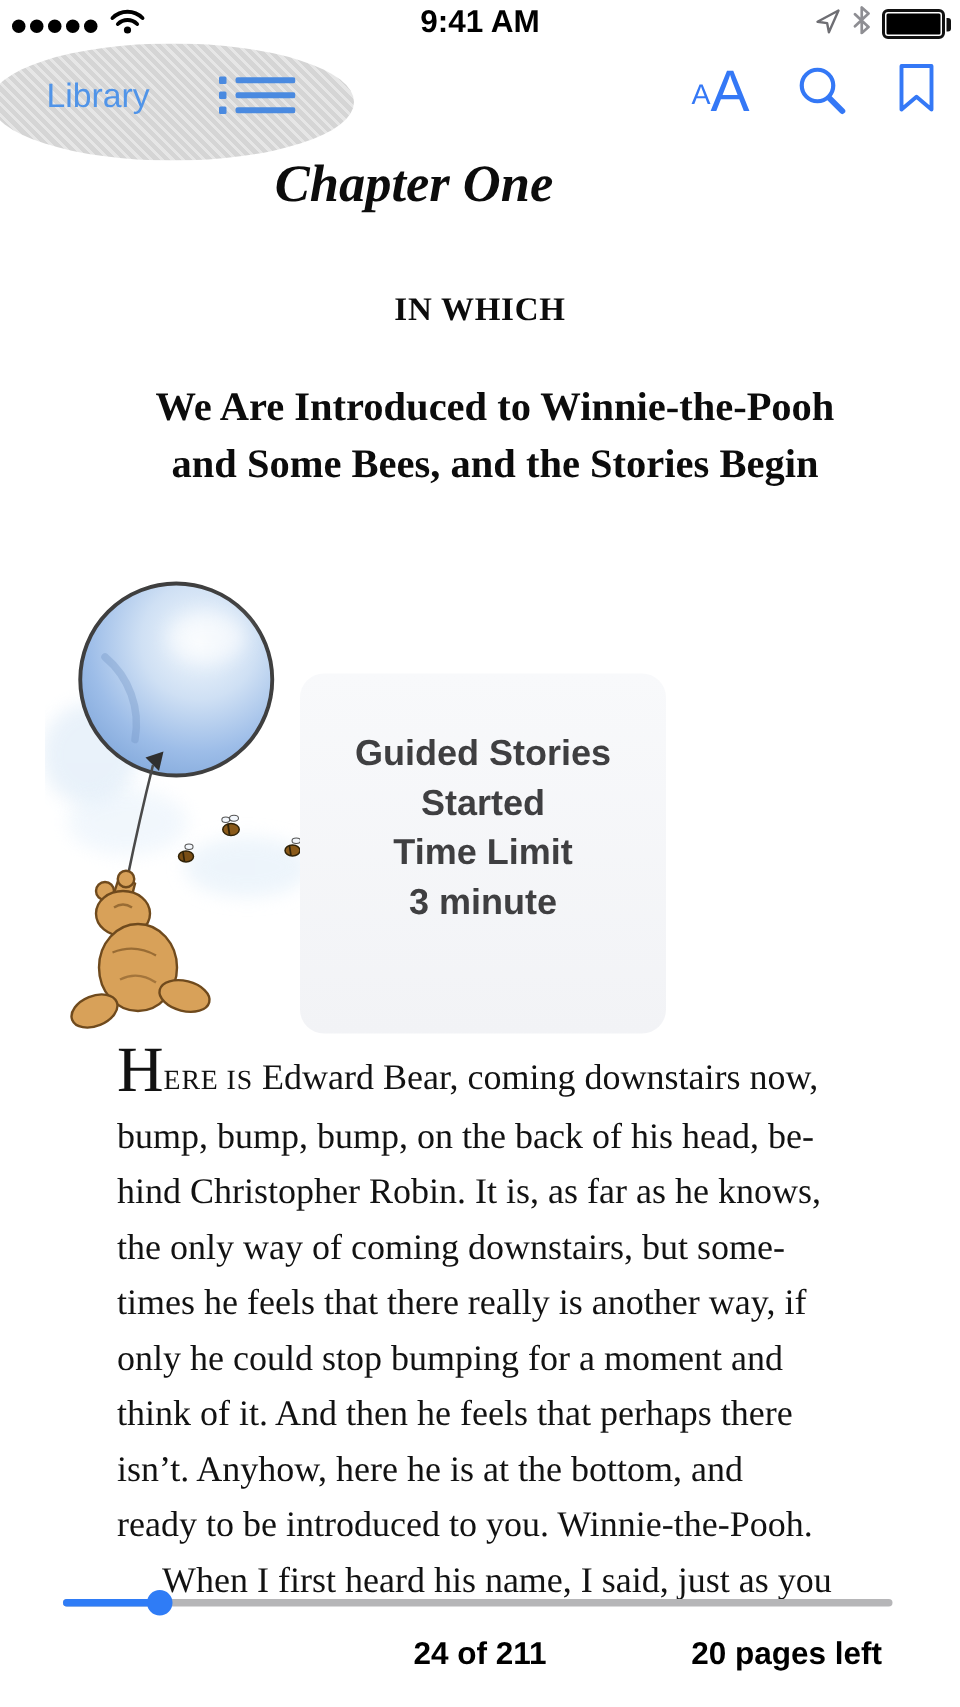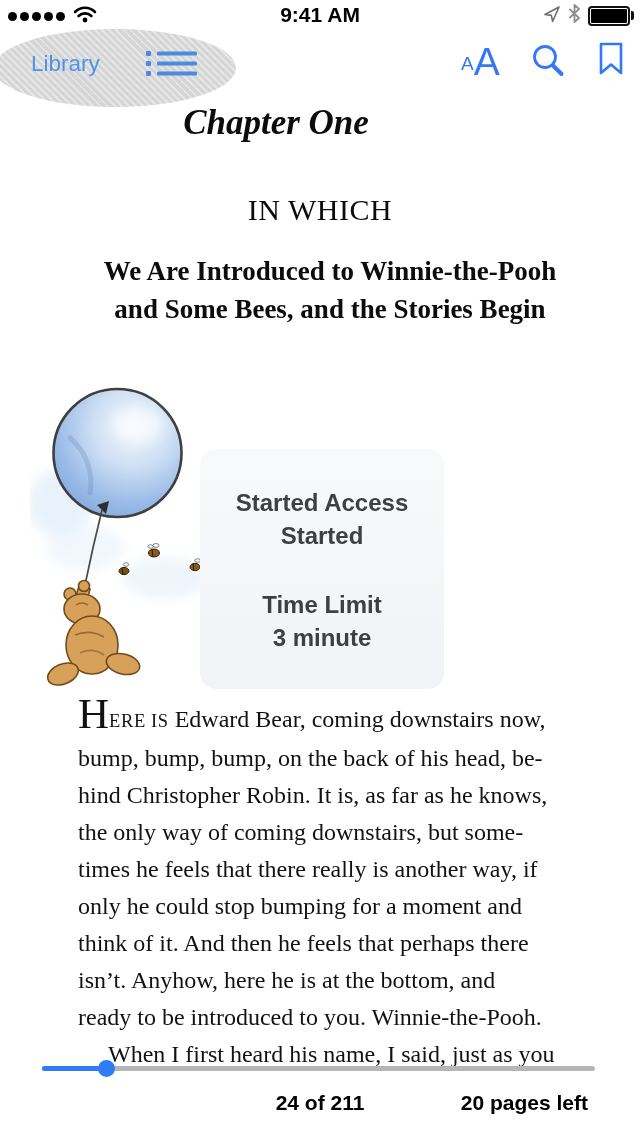--- a/index.html
+++ b/index.html
@@ -41,35 +41,35 @@
   .aa-large { font-size:39px; line-height:44px; font-weight:500; }
   .search-btn, .bookmark-btn { position:absolute; top:2px; background:none; border:none; cursor:pointer; }
   .search-btn { left:514px; }
   .bookmark-btn { left:583px; }
 
   
   .serif { font-family:"Liberation Serif","DejaVu Serif",serif; }
   .chapter-title { position:absolute; top:103px; width:552px; text-align:center;
     font-size:35px; font-style:italic; font-weight:600; color:#0c0c0c; }
   .in-which { position:absolute; top:193px; width:640px; text-align:center;
-    font-size:30px; font-weight:400; letter-spacing:0.5px; color:#0c0c0c; }
+    font-size:22px; font-weight:700; letter-spacing:0.5px; color:#0c0c0c; }
   .subtitle { position:absolute; top:252px; width:640px; text-align:center;
     font-size:27px; font-weight:600; line-height:38px; white-space:pre-line; color:#0c0c0c;padding-left:20px; }
 
   
   .illustration { position:absolute; left:30px; top:383px; z-index:1; }
 
   
   .notification {
     position:absolute; left:200px; top:449px; width:244px; height:240px; border-radius:16px;
     background:linear-gradient(180deg,#f8f9fb 0%, #f2f3f6 100%);
     z-index:4; text-align:center; color:#3f3f41; padding-top:37px;
   }
   .notif-title { font-size:24px; font-weight:700; line-height:33px; }
-  .notif-block { margin-top:36px; font-size:24px; font-weight:700; line-height:33px; }
+  .notif-block { font-size:24px; font-weight:700; line-height:33px; }
   .notif-line { display:block; }
 
   
   .body-text { position:absolute; left:42px; top:701px; width:558px; color:#121212;
     font-family:"Liberation Serif","DejaVu Serif",serif; font-size:24px; line-height:37px;margin-left:36px; }
   .body-text p { margin:0; }
   .dropcap { font-size:43px; line-height:0; font-weight:500; position:relative; top:1px; }
   .smallcaps { font-size:18.5px; letter-spacing:0.6px; }
   .pre-line { white-space:pre-line; }
   .para-2 { text-indent:30px; }
@@ -225,21 +225,21 @@
         <ellipse cx="33" cy="291" rx="16" ry="10" transform="rotate(-22 33 291)"></ellipse>
         <ellipse cx="93" cy="281" rx="17" ry="10" transform="rotate(14 93 281)"></ellipse>
         <path d="M45 252 Q60 246 74 254" fill="none" opacity="0.6"></path>
         <path d="M50 270 Q62 264 74 272" fill="none" opacity="0.5"></path>
         <path d="M46 222 Q52 218 58 222" fill="none" opacity="0.6"></path>
       </g>
     </svg>
   </div>
 
   <div class="notification">
-    <div class="notif-title">Started Access Started</div>
+    <div class="notif-title">Guided Stories Started</div>
     <div class="notif-block">
       <span class="notif-line">Time Limit</span>
       <span class="notif-line">3 minute</span>
     </div>
   </div>
 
   <div class="body-text">
     <p><span class="dropcap">H</span><span class="smallcaps">ERE IS</span><span> Edward Bear, coming downstairs now,</span></p>
     <p class="pre-line">bump, bump, bump, on the back of his head, be-
 hind Christopher Robin. It is, as far as he knows,

